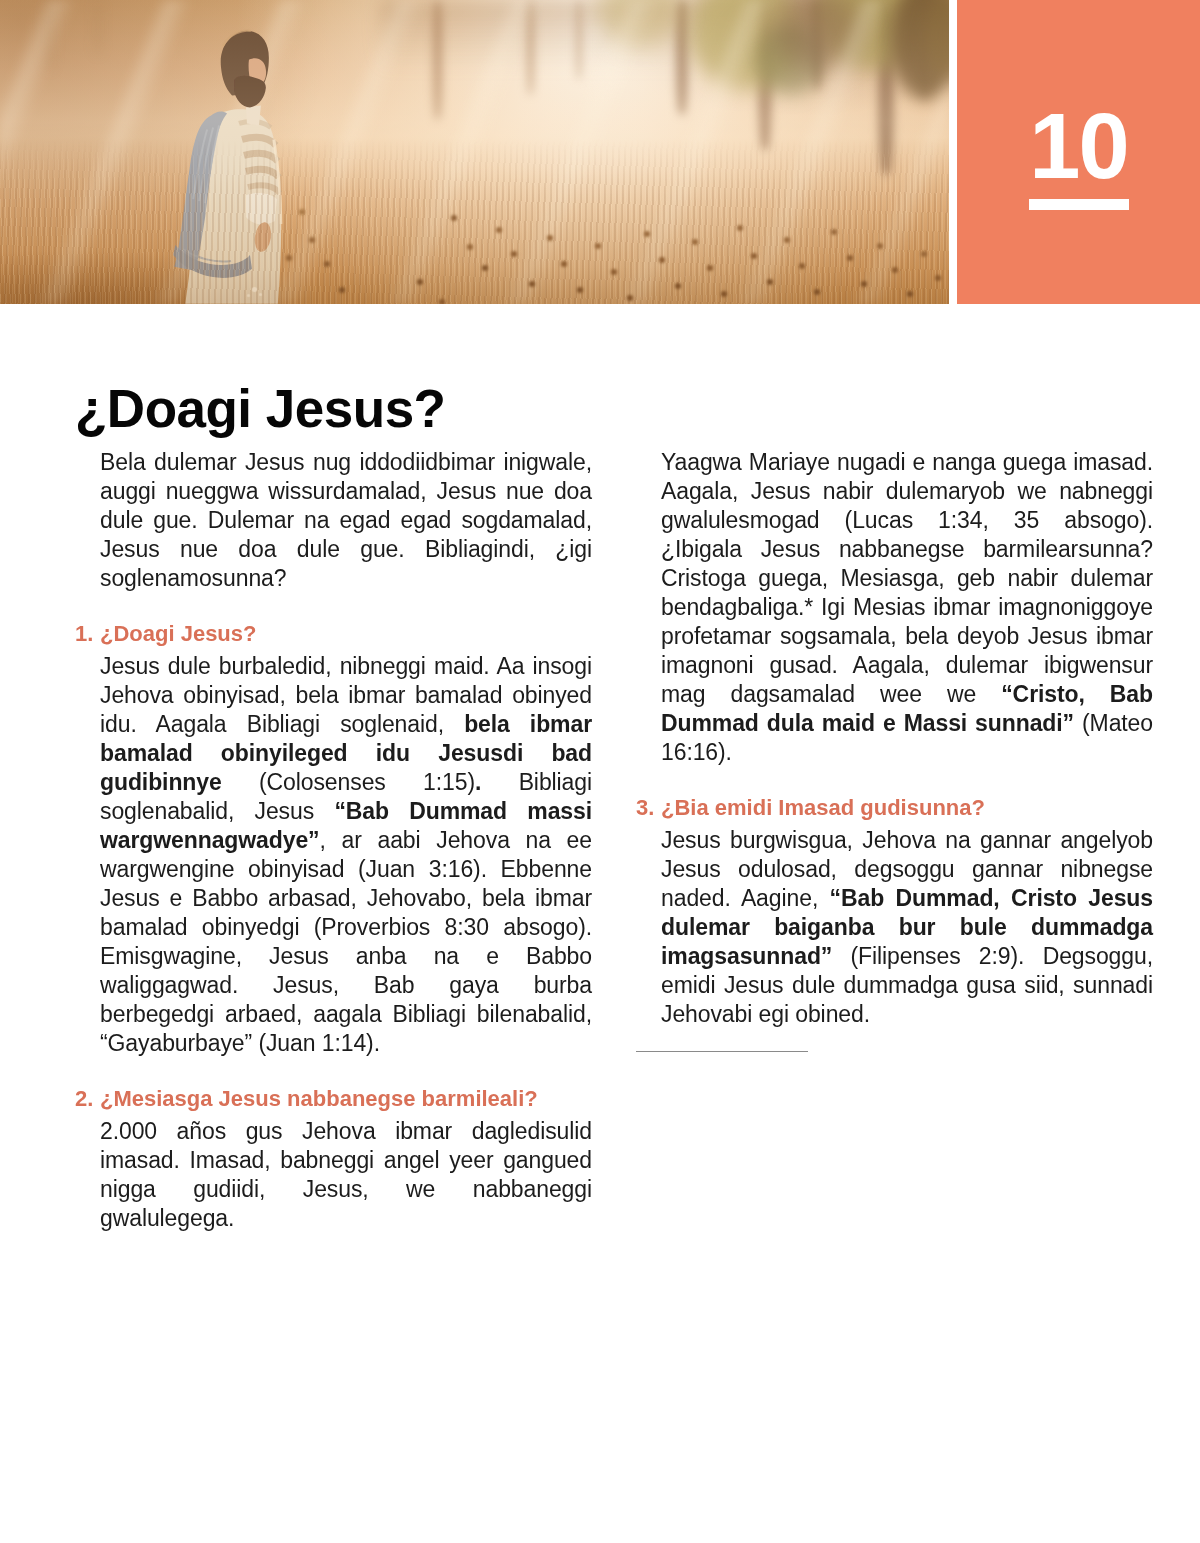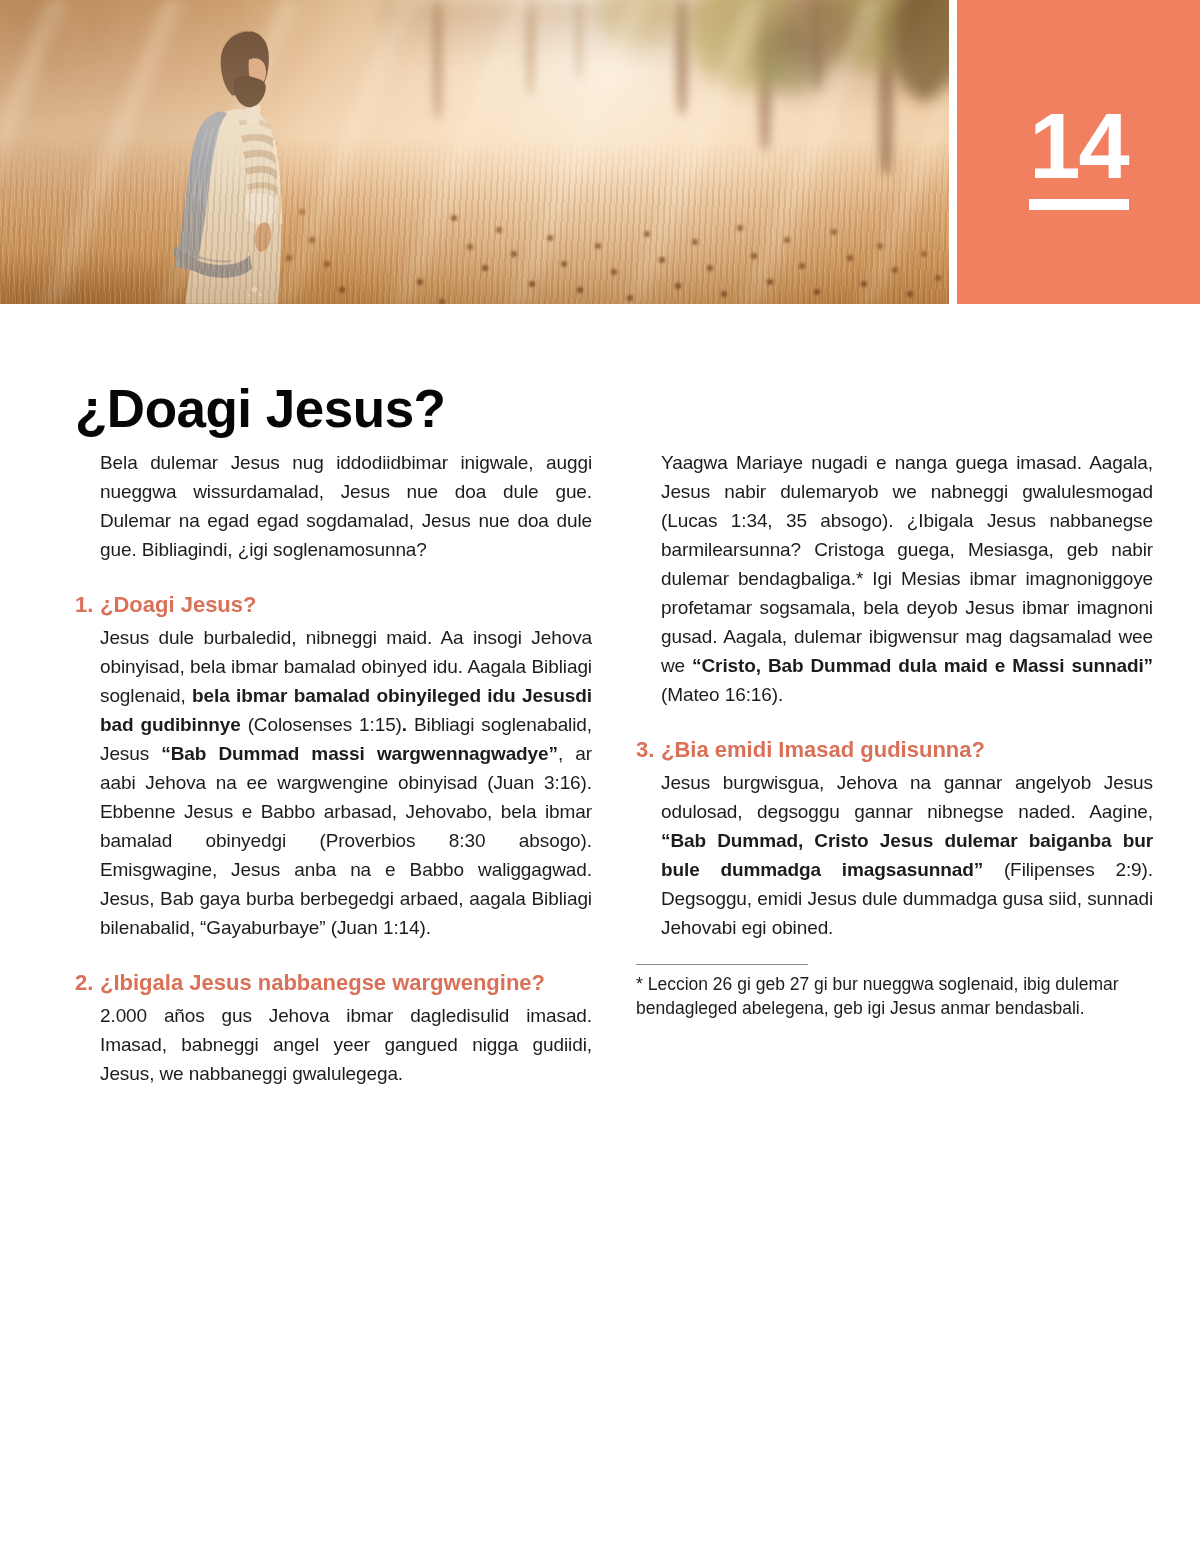--- a/index.html
+++ b/index.html
@@ -67,21 +67,21 @@
   .lesson-num{position:absolute;top:100px;left:0;width:100%;text-align:center;
     font-size:92px;font-weight:bold;line-height:1;color:#ffffff;letter-spacing:-2px;}
   .lesson-bar{position:absolute;top:199px;left:50%;transform:translateX(-50%);
     width:100px;height:11px;background:#ffffff;}
   
   .title{position:absolute;left:75px;top:344px;font-size:53px;font-weight:bold;
     color:#060606;letter-spacing:-0.5px;line-height:1.1;}
   .col{position:absolute;top:444px;width:517px;}
   .col-left{left:75px;}
   .col-right{left:636px;}
-  .para{margin:4px 0 0 25px;font-size:19px;line-height:29px;text-align:justify;
+  .para{margin:4px 0 0 25px;font-size:23px;line-height:29px;text-align:justify;
     color:var(--text-color);letter-spacing:-0.1px;}
   .sec-head{display:flex;margin-top:26px;font-size:22px;line-height:29px;font-weight:bold;
     color:var(--heading-color);}
   .sec-num{width:25px;flex:none;}
   .bold{font-weight:bold;}
   .footnote-sep{margin-top:22px;width:172px;height:1px;background:#8a8a8a;}
   .footnote{margin-top:8px;font-size:17.5px;line-height:23.5px;text-align:left;
     color:var(--text-color);}
 </style>
 </head>
@@ -140,47 +140,46 @@
         <path d="M224,46 C230,34 244,29 252,31" stroke="#c99a66" stroke-width="2.5" fill="none" opacity=".7"></path>
       </g>
     </svg>
     <div class="grass"></div>
     <div class="seeds"></div>
     <div class="flowers"></div>
     <div class="haze"></div>
   </div>
   <div class="gap"></div>
   <div class="accent-block">
-    <div class="lesson-num">14</div>
+    <div class="lesson-num">10</div>
     <div class="lesson-bar"></div>
   </div>
 </div>
 
 <h1 class="title">¿Doagi Jesus?</h1>
 
 <div class="col col-left">
   <p class="para">Bela dulemar Jesus nug iddodiidbimar inigwale, auggi nueggwa wissurdamalad, Jesus nue doa dule gue. Dulemar na egad egad sogdamalad, Jesus nue doa dule gue. Bibliagindi, ¿igi soglenamosunna?</p>
 
   <div class="sec-head">
     <span class="sec-num">1.</span>
     <span>¿Doagi Jesus?</span>
   </div>
   <p class="para"><span>Jesus dule burbaledid, nibneggi maid. Aa insogi Jehova obinyisad, bela ibmar bamalad obinyed idu. Aagala Bibliagi soglenaid, </span><span class="bold">bela ibmar bamalad obinyileged idu Jesusdi bad gudibinnye</span><span> (Colosenses 1:15)</span><span class="bold">.</span><span> Bibliagi soglenabalid, Jesus </span><span class="bold">“Bab Dummad massi wargwennagwadye”</span><span>, ar aabi Jehova na ee wargwengine obinyisad (Juan 3:16). Ebbenne Jesus e Babbo arbasad, Jehovabo, bela ibmar bamalad obinyedgi (Proverbios 8:30 absogo). Emisgwagine, Jesus anba na e Babbo waliggagwad. Jesus, Bab gaya burba berbegedgi arbaed, aagala Bibliagi bilenabalid, “Gayaburbaye” (Juan 1:14).</span></p>
 
   <div class="sec-head">
     <span class="sec-num">2.</span>
-    <span>¿Ibigala Jesus nabbanegse wargwengine?</span>
+    <span>¿Mesiasga Jesus nabbanegse barmileali?</span>
   </div>
   <p class="para"><span>2.000 años gus Jehova ibmar dagledisulid imasad. Imasad, babneggi angel yeer gangued nigga gudiidi, Jesus, we nabbaneggi gwalulegega.</span></p>
 </div>
 
 <div class="col col-right">
   <p class="para"><span>Yaagwa Mariaye nugadi e nanga guega imasad. Aagala, Jesus nabir dulemaryob we nabneggi gwalulesmogad (Lucas 1:34, 35 absogo). ¿Ibigala Jesus nabbanegse barmilearsunna? Cristoga guega, Mesiasga, geb nabir dulemar bendagbaliga.* Igi Mesias ibmar imagnoniggoye profetamar sogsamala, bela deyob Jesus ibmar imagnoni gusad. Aagala, dulemar ibigwensur mag dagsamalad wee we </span><span class="bold">“Cristo, Bab Dummad dula maid e Massi sunnadi”</span><span> (Mateo 16:16).</span></p>
 
   <div class="sec-head">
     <span class="sec-num">3.</span>
     <span>¿Bia emidi Imasad gudisunna?</span>
   </div>
   <p class="para"><span>Jesus burgwisgua, Jehova na gannar angelyob Jesus odulosad, degsoggu gannar nibnegse naded. Aagine, </span><span class="bold">“Bab Dummad, Cristo Jesus dulemar baiganba bur bule dummadga imagsasunnad”</span><span> (Filipenses 2:9). Degsoggu, emidi Jesus dule dummadga gusa siid, sunnadi Jehovabi egi obined.</span></p>
 
   <div class="footnote-sep"></div>
-  <p class="footnote">* Leccion 26 gi geb 27 gi bur nueggwa soglenaid, ibig dulemar bendagleged abelegena, geb igi Jesus anmar bendasbali.</p>
 </div>
 
 </body></html>

